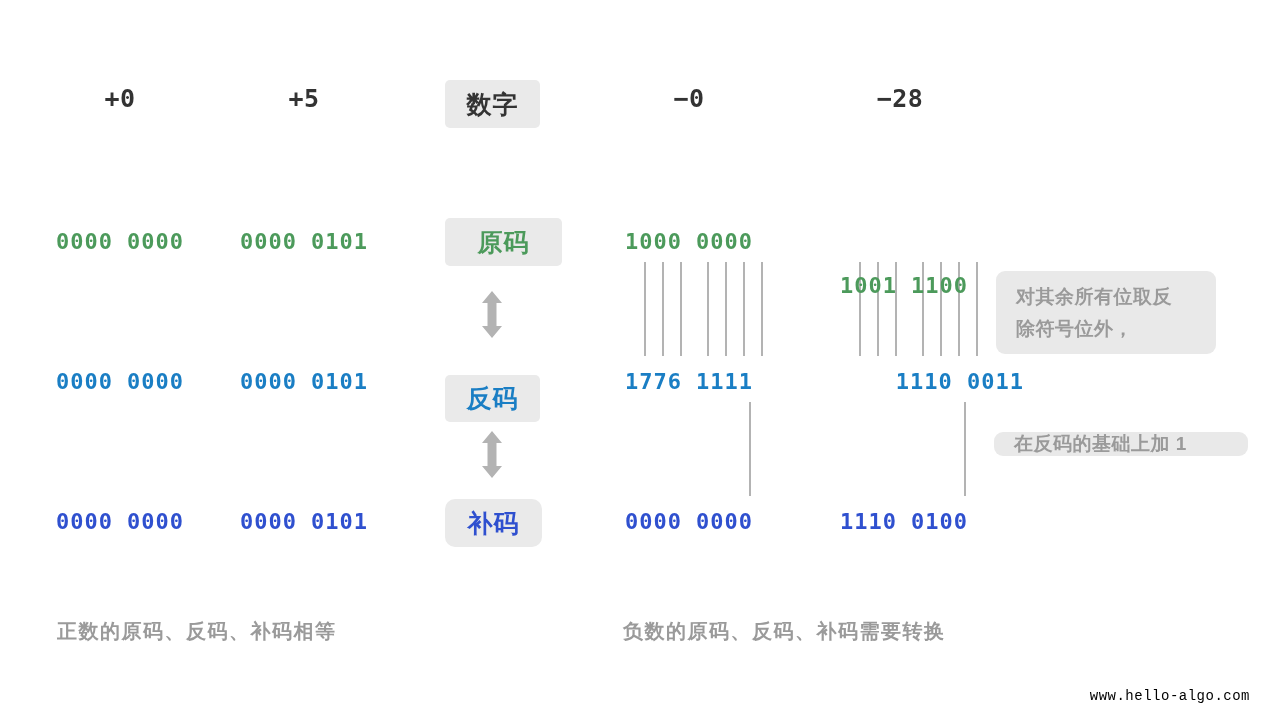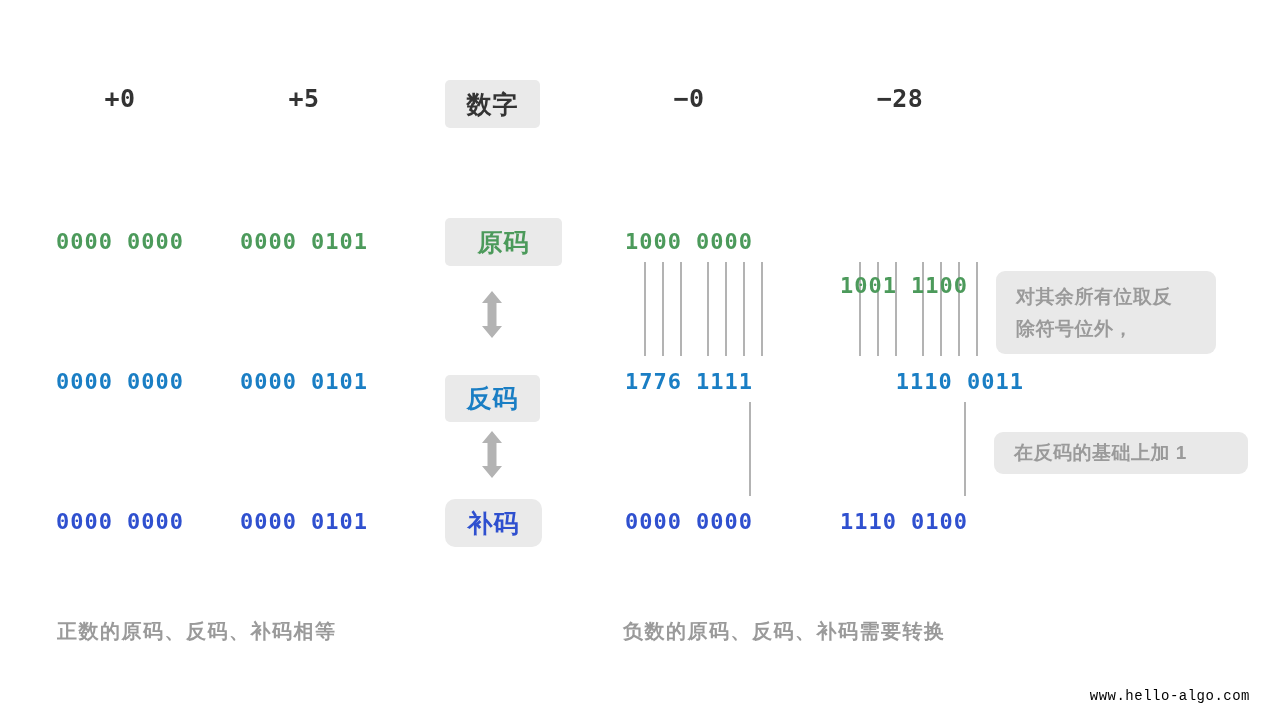--- a/index.html
+++ b/index.html
@@ -200,21 +200,21 @@
   </div>
 
   <div class="bincell c-navy" style="left:569px; top:509px;">0000 0000</div>
   <div class="bincell c-navy" style="left:784px; top:509px;">1110 0100</div>
 
   <div class="anno" style="left:996px; top:271px; width:220px; height:83px;">
     <span>对其余所有位取反</span>
     <span>除符号位外，</span>
   </div>
 
-  <div class="anno" style="left:994px; top:432px; width:254px; height:42px;">
+  <div class="anno" style="left:994px; top:432px; width:254px; height:24px;">
     <span>在反码的基础上加 1</span>
   </div>
 
   <div class="caption" style="left:623px; top:618px;">负数的原码、反码、补码需要转换</div>
   <div class="caption" style="left:57px; top:618px;">正数的原码、反码、补码相等</div>
 
   <div id="watermark">www.hello-algo.com</div>
 
 </div>
 

